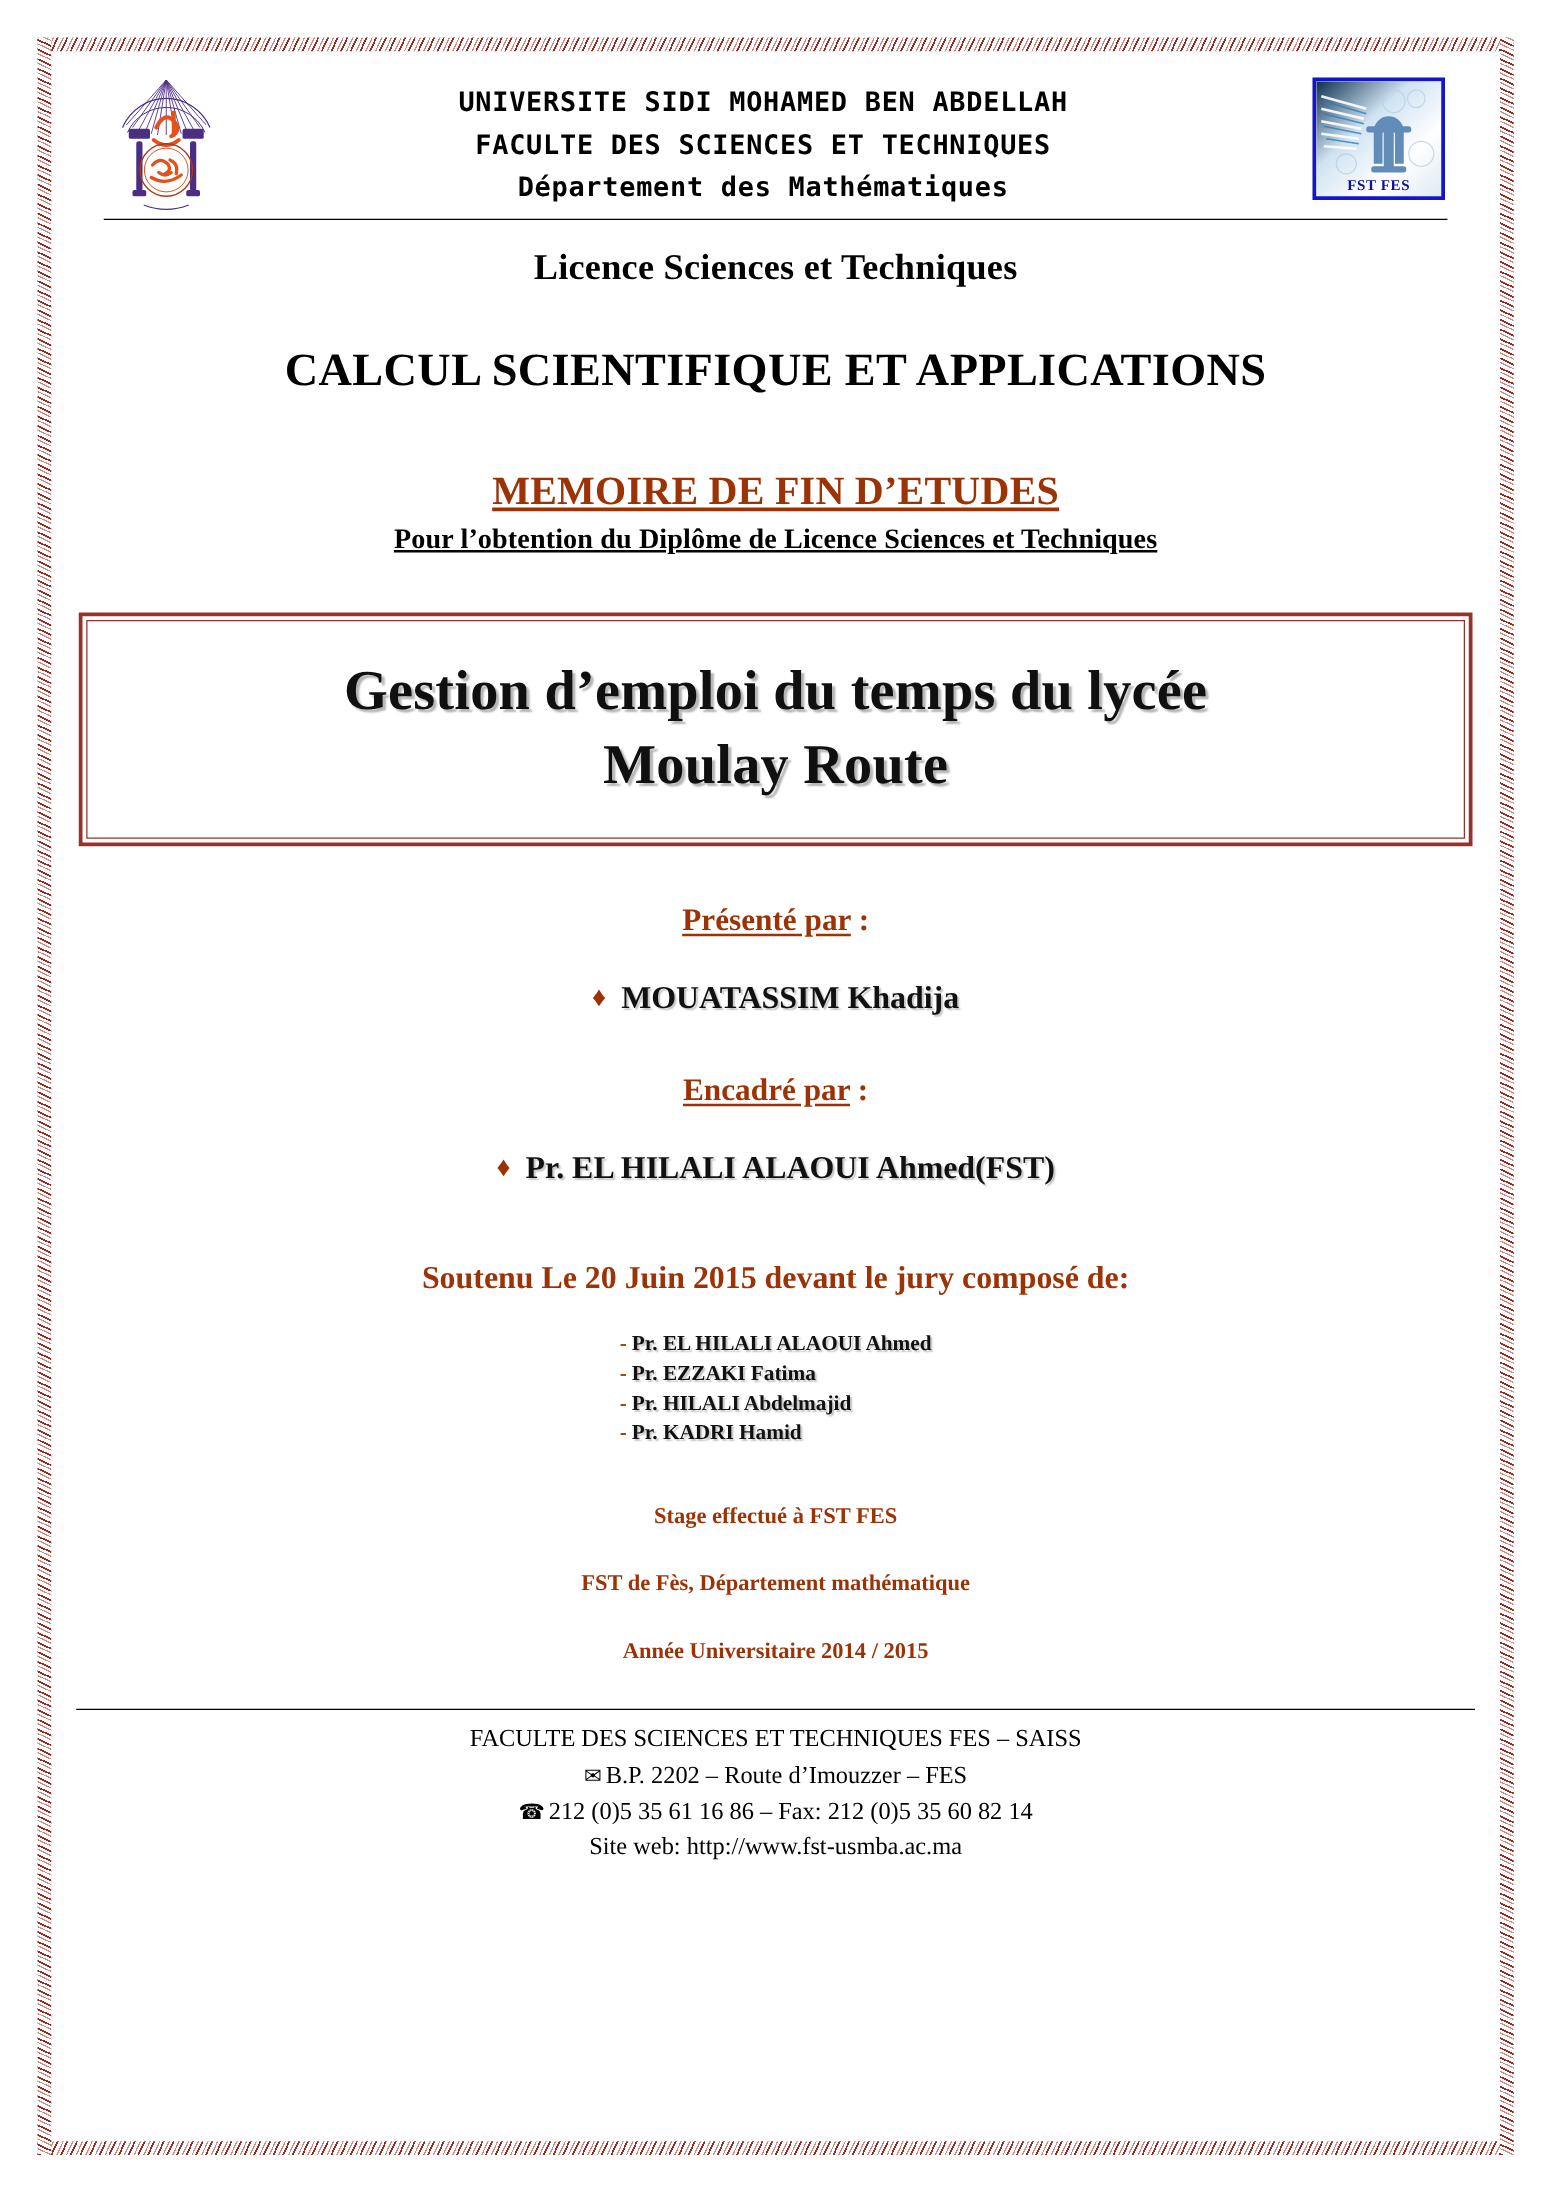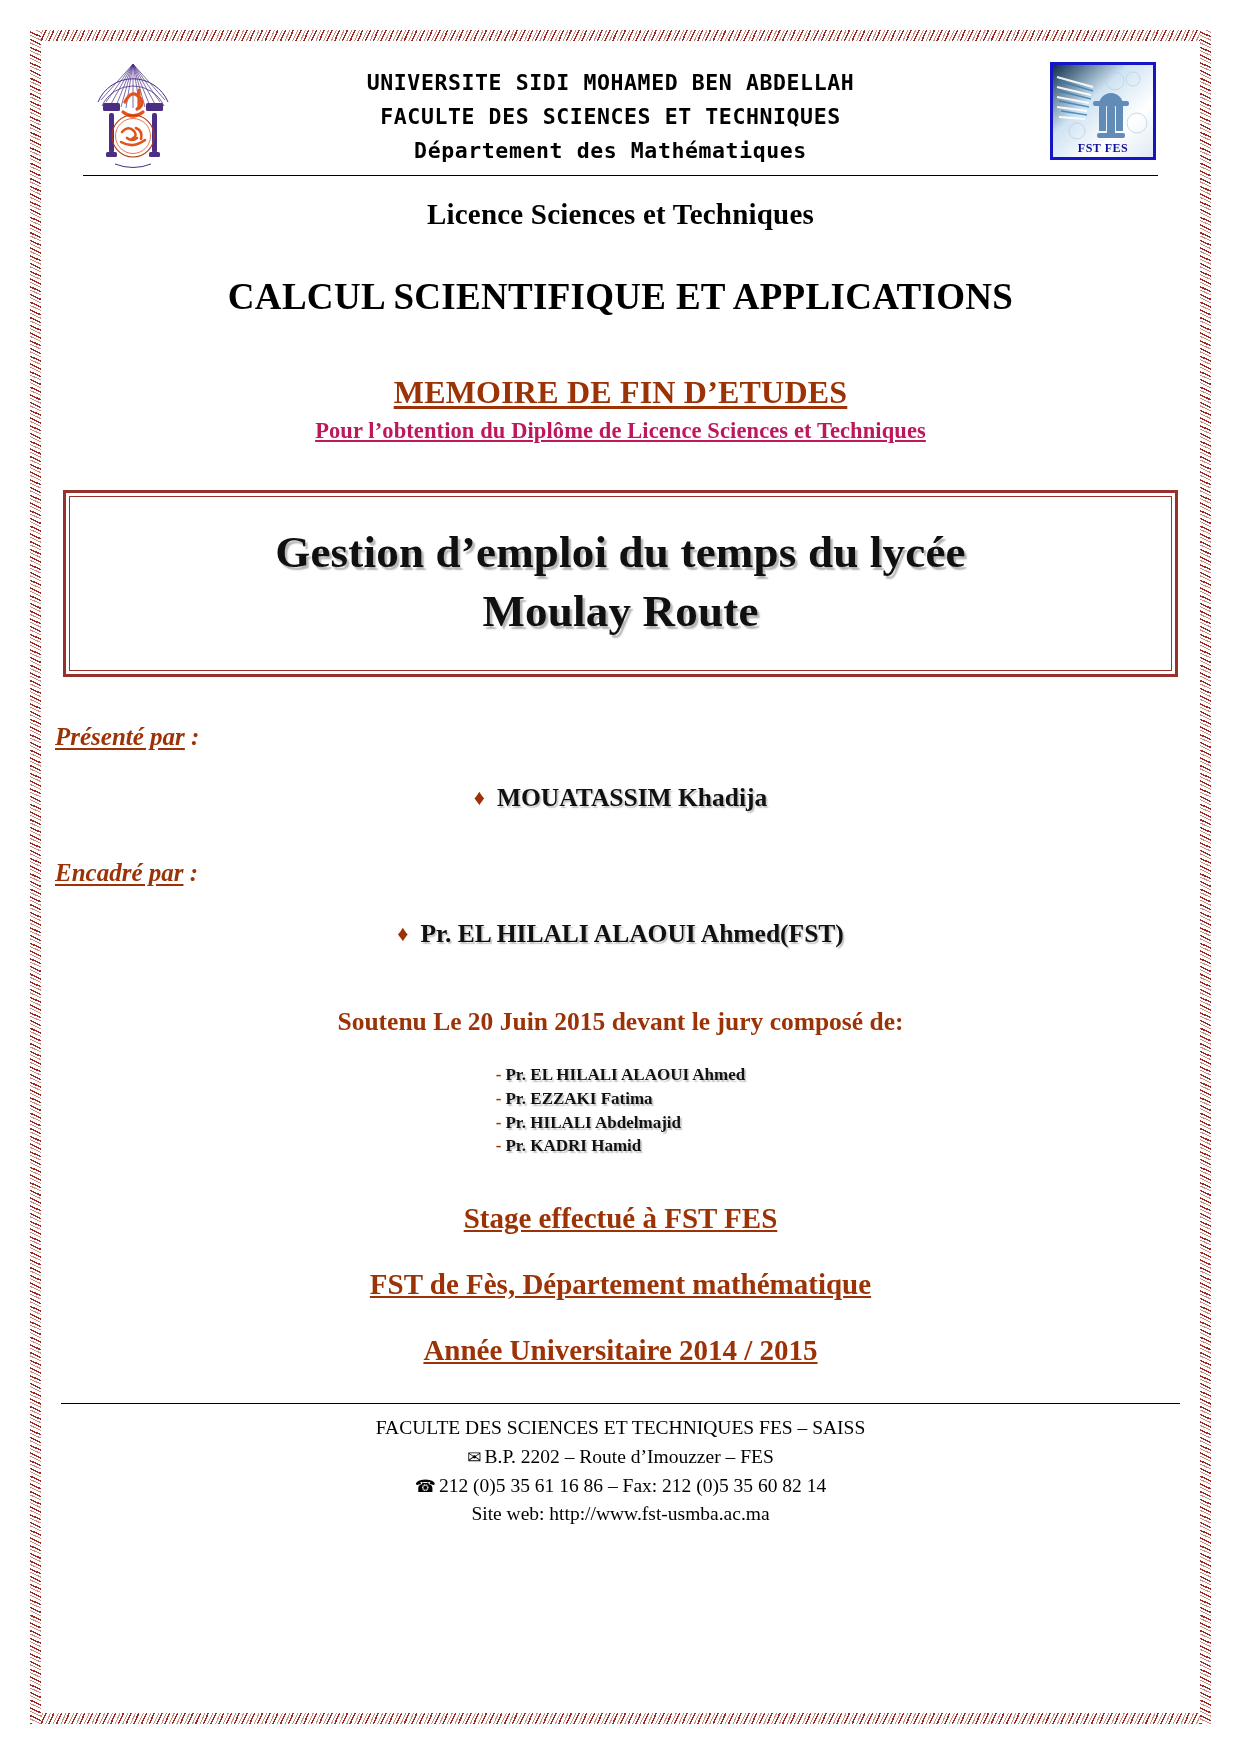--- a/index.html
+++ b/index.html
@@ -138,21 +138,21 @@
     font-weight: bold;
     color: #9c3306;
     text-decoration: underline;
     text-underline-offset: 3px;
     letter-spacing: 0.2px;
   }
   .sec-memoire .mem-sub {
     display: block;
     font-size: 22.5px;
     font-weight: bold;
-    color: #be185d;
+    color: #000000;
     text-decoration: underline;
     text-underline-offset: 2px;
     margin-top: 7px;
     letter-spacing: 0.1px;
   }
 
   
   .title-box-outer {
     margin: 46px 8px 0 8px;
     border: 3px solid #96312c;
@@ -168,25 +168,25 @@
     font-size: 45px;
     font-weight: bold;
     color: #101010;
     line-height: 1.30;
     text-shadow: 2.5px 2.5px 1.5px rgba(120,120,120,0.55);
     letter-spacing: 0.2px;
   }
 
   
   .label-brown {
+    text-align: center;
     margin-top: 46px;
     font-size: 25px;
     font-weight: bold;
     color: #9c3306;
-    font-style: italic;
   }
   .label-brown .u { text-decoration: underline; text-underline-offset: 3px; }
 
   .person-line {
     text-align: center;
     margin-top: 32px;
     font-size: 25.5px;
     font-weight: bold;
     color: #111111;
     text-shadow: 1.6px 1.6px 1.2px rgba(150,150,150,0.55);
@@ -222,25 +222,24 @@
     white-space: nowrap;
   }
   .jury-item .dash {
     color: #9c3306;
     margin-right: 4px;
     text-shadow: none;
   }
 
   .stage-line {
     text-align: center;
-    font-size: 29px;
+    font-size: 18px;
     font-weight: bold;
     color: #9c3306;
     margin-top: 44px;
-    text-decoration: underline;
   }
   .stage-line.s2 { margin-top: 33px; }
   .stage-line.s3 { margin-top: 33px; }
 
   
   .footer-rule {
     margin: 36px 6px 0 6px;
     border-top: 1.8px solid #000000;
   }
   .footer {

